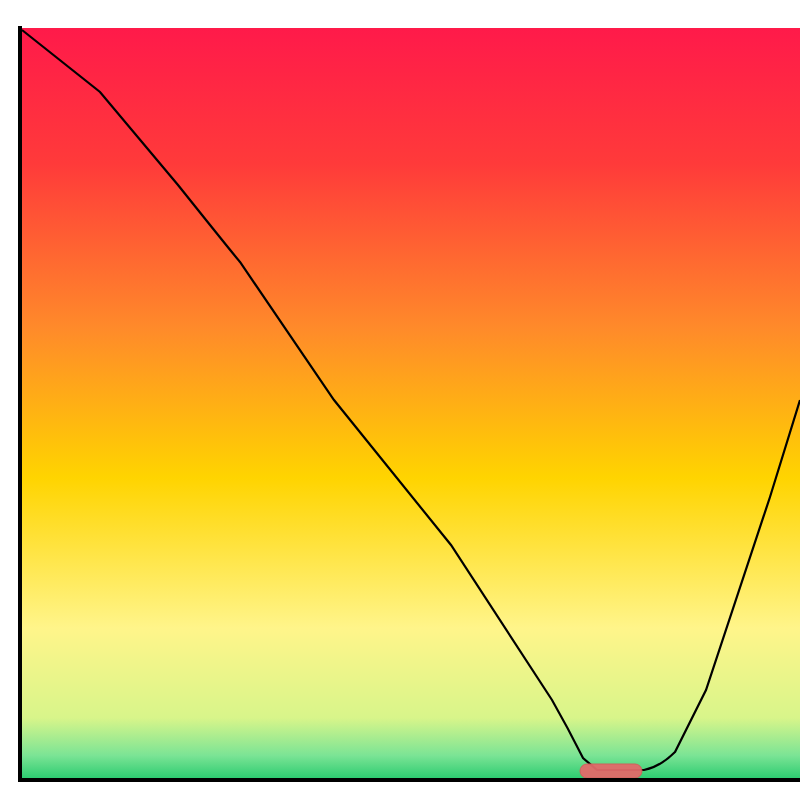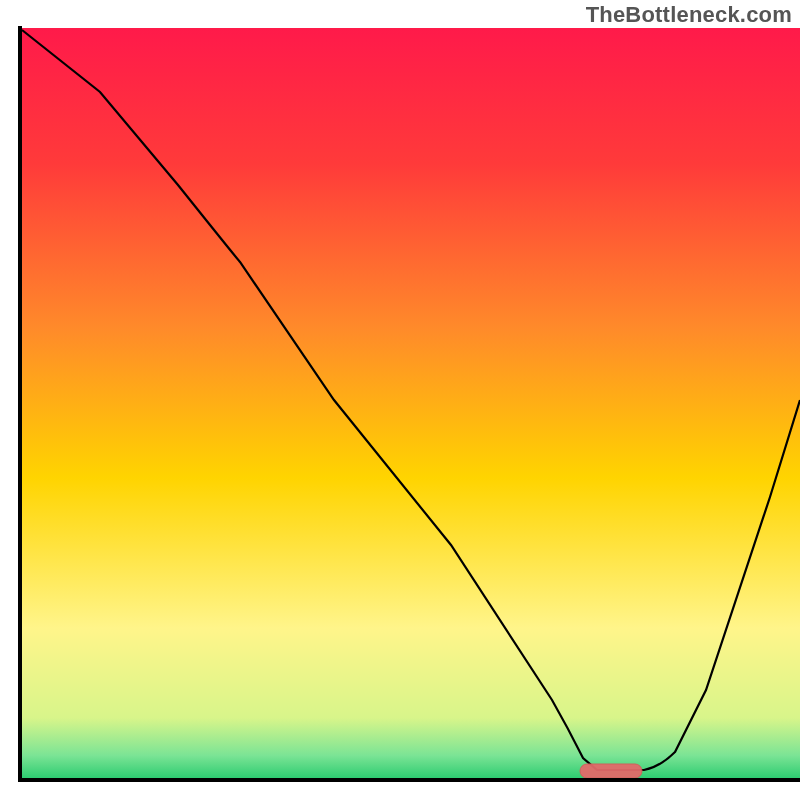--- a/index.html
+++ b/index.html
@@ -83,14 +83,13 @@
              L 706 690
              L 770 497
              L 800 400"></path>
 
     <rect class="marker" x="580" y="764" width="62" height="14" rx="7" ry="7"></rect>
 
     <path class="axis-line" d="M 20 26 L 20 782"></path>
     <path class="axis-line" d="M 18 780 L 800 780"></path>
   </svg>
 
-  <div class="watermark">TheBottleneck.com</div>
 </div>
 
 </body></html>

